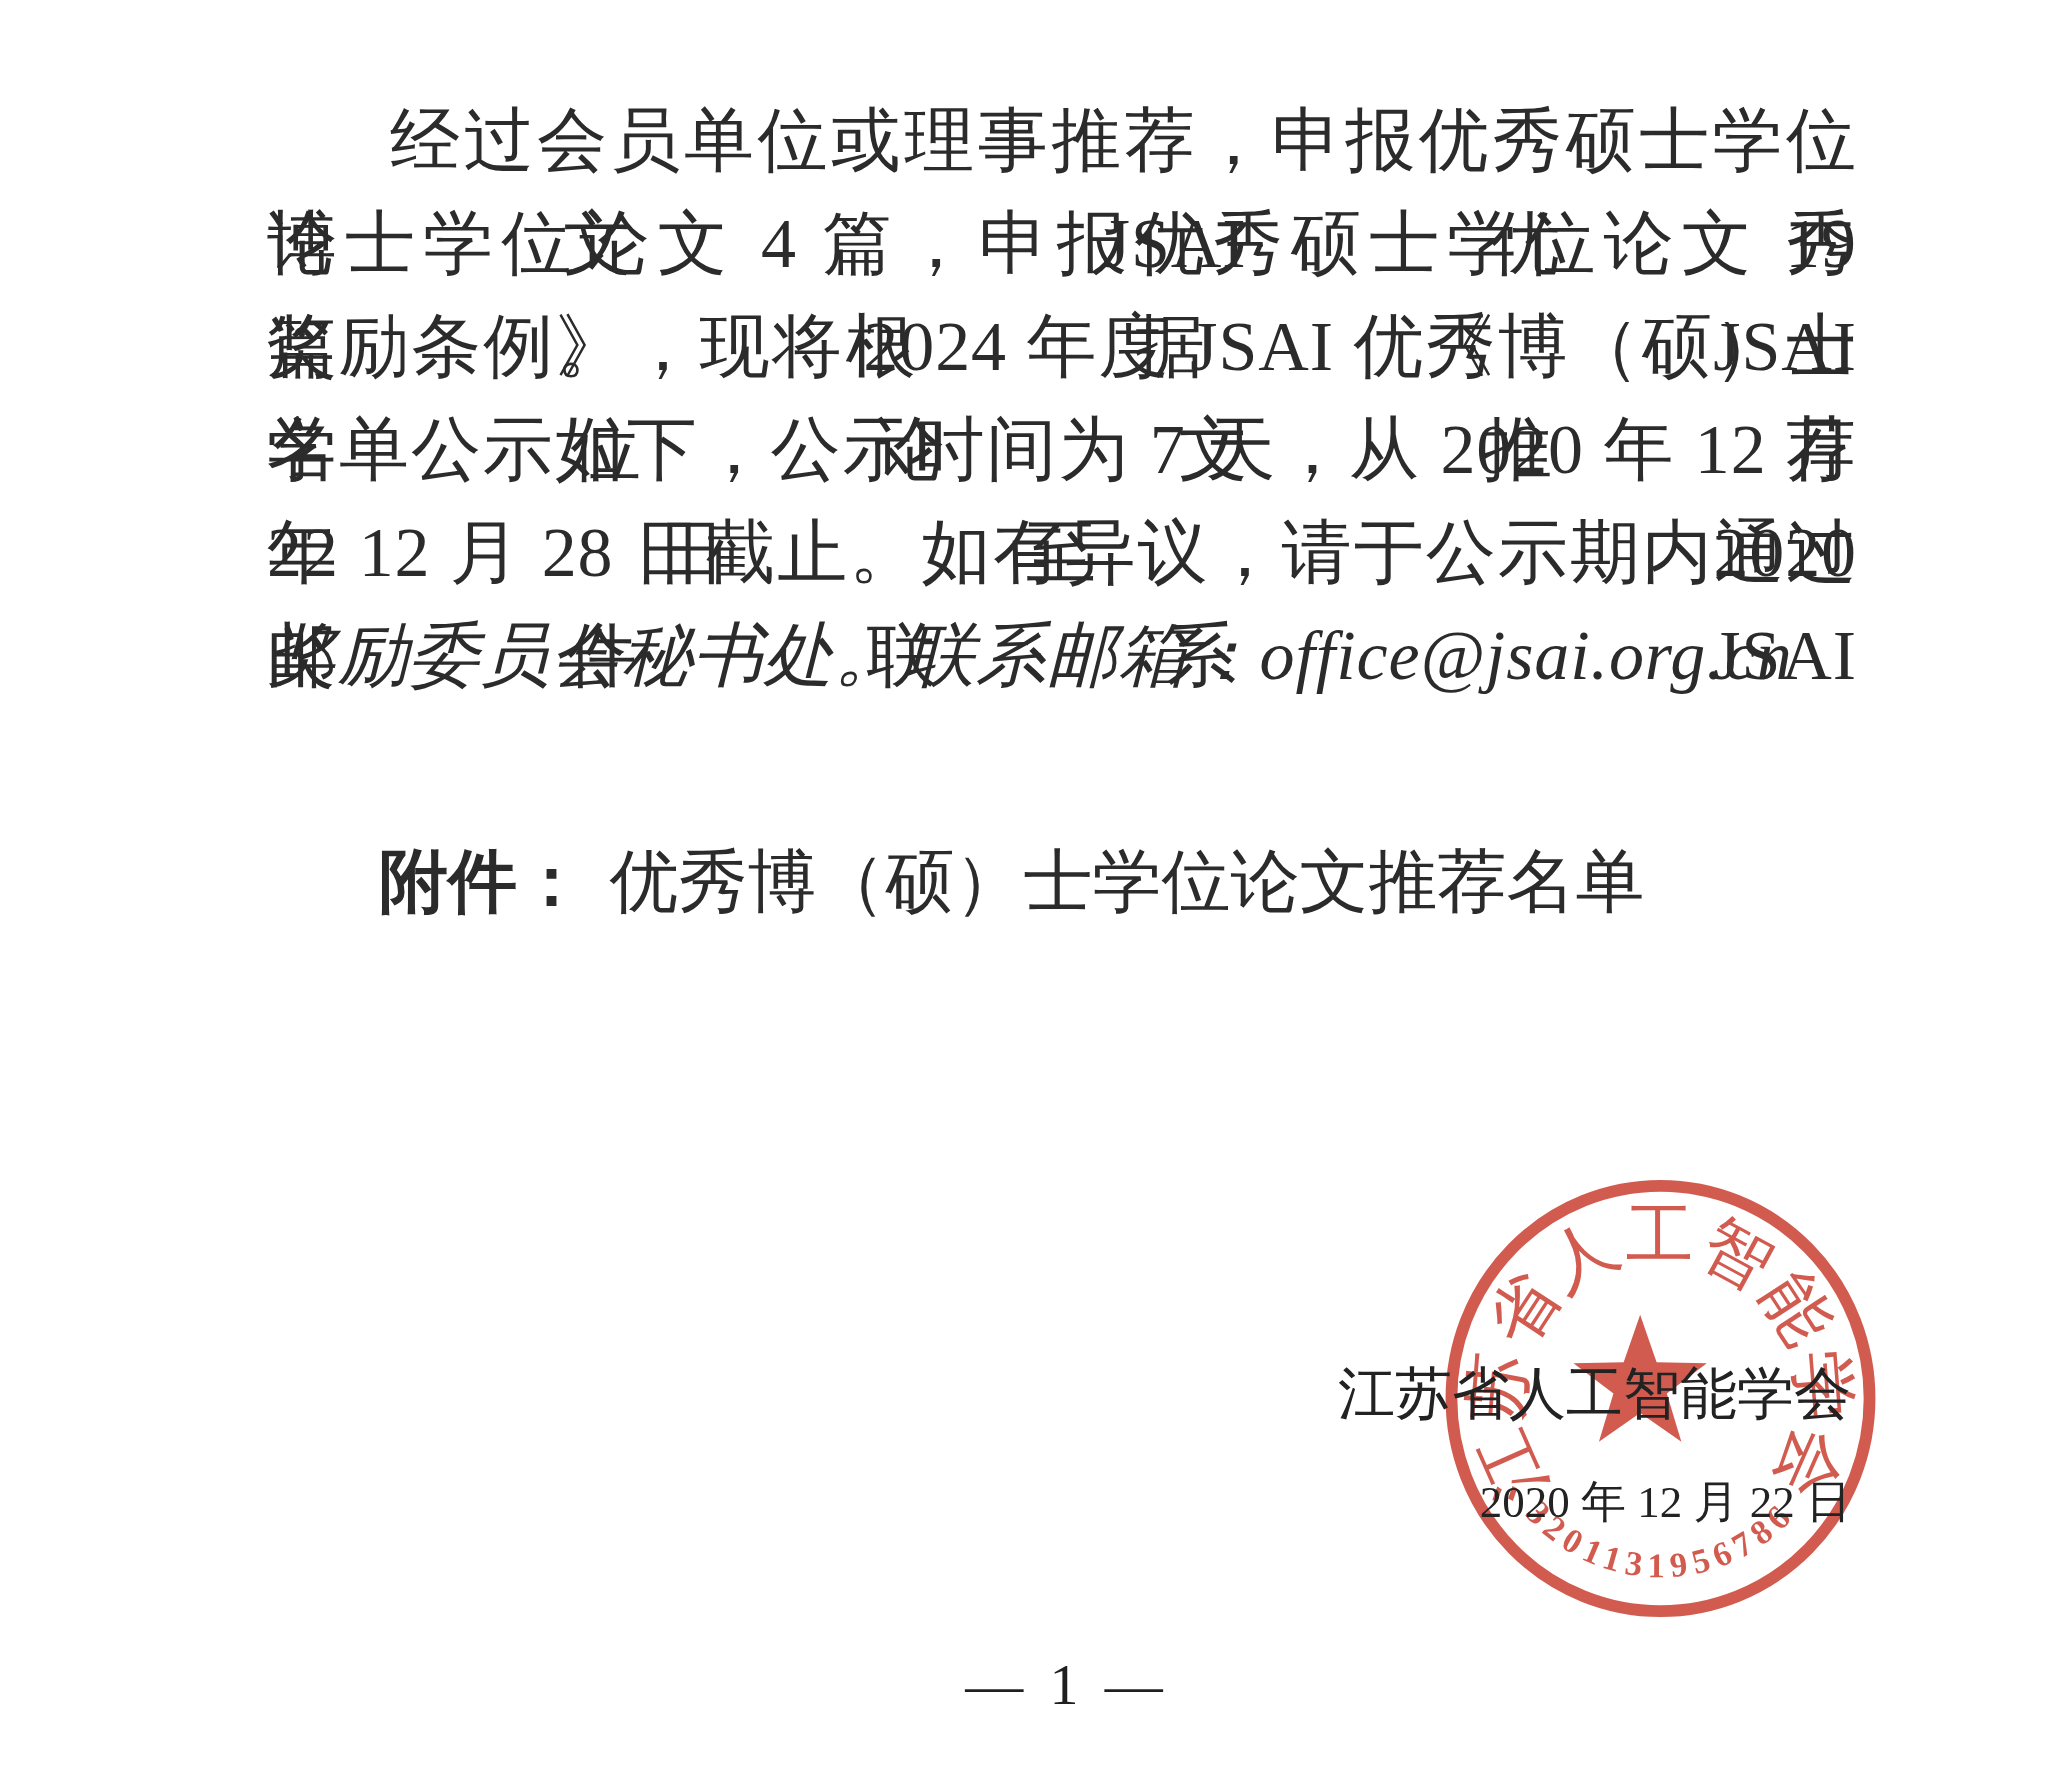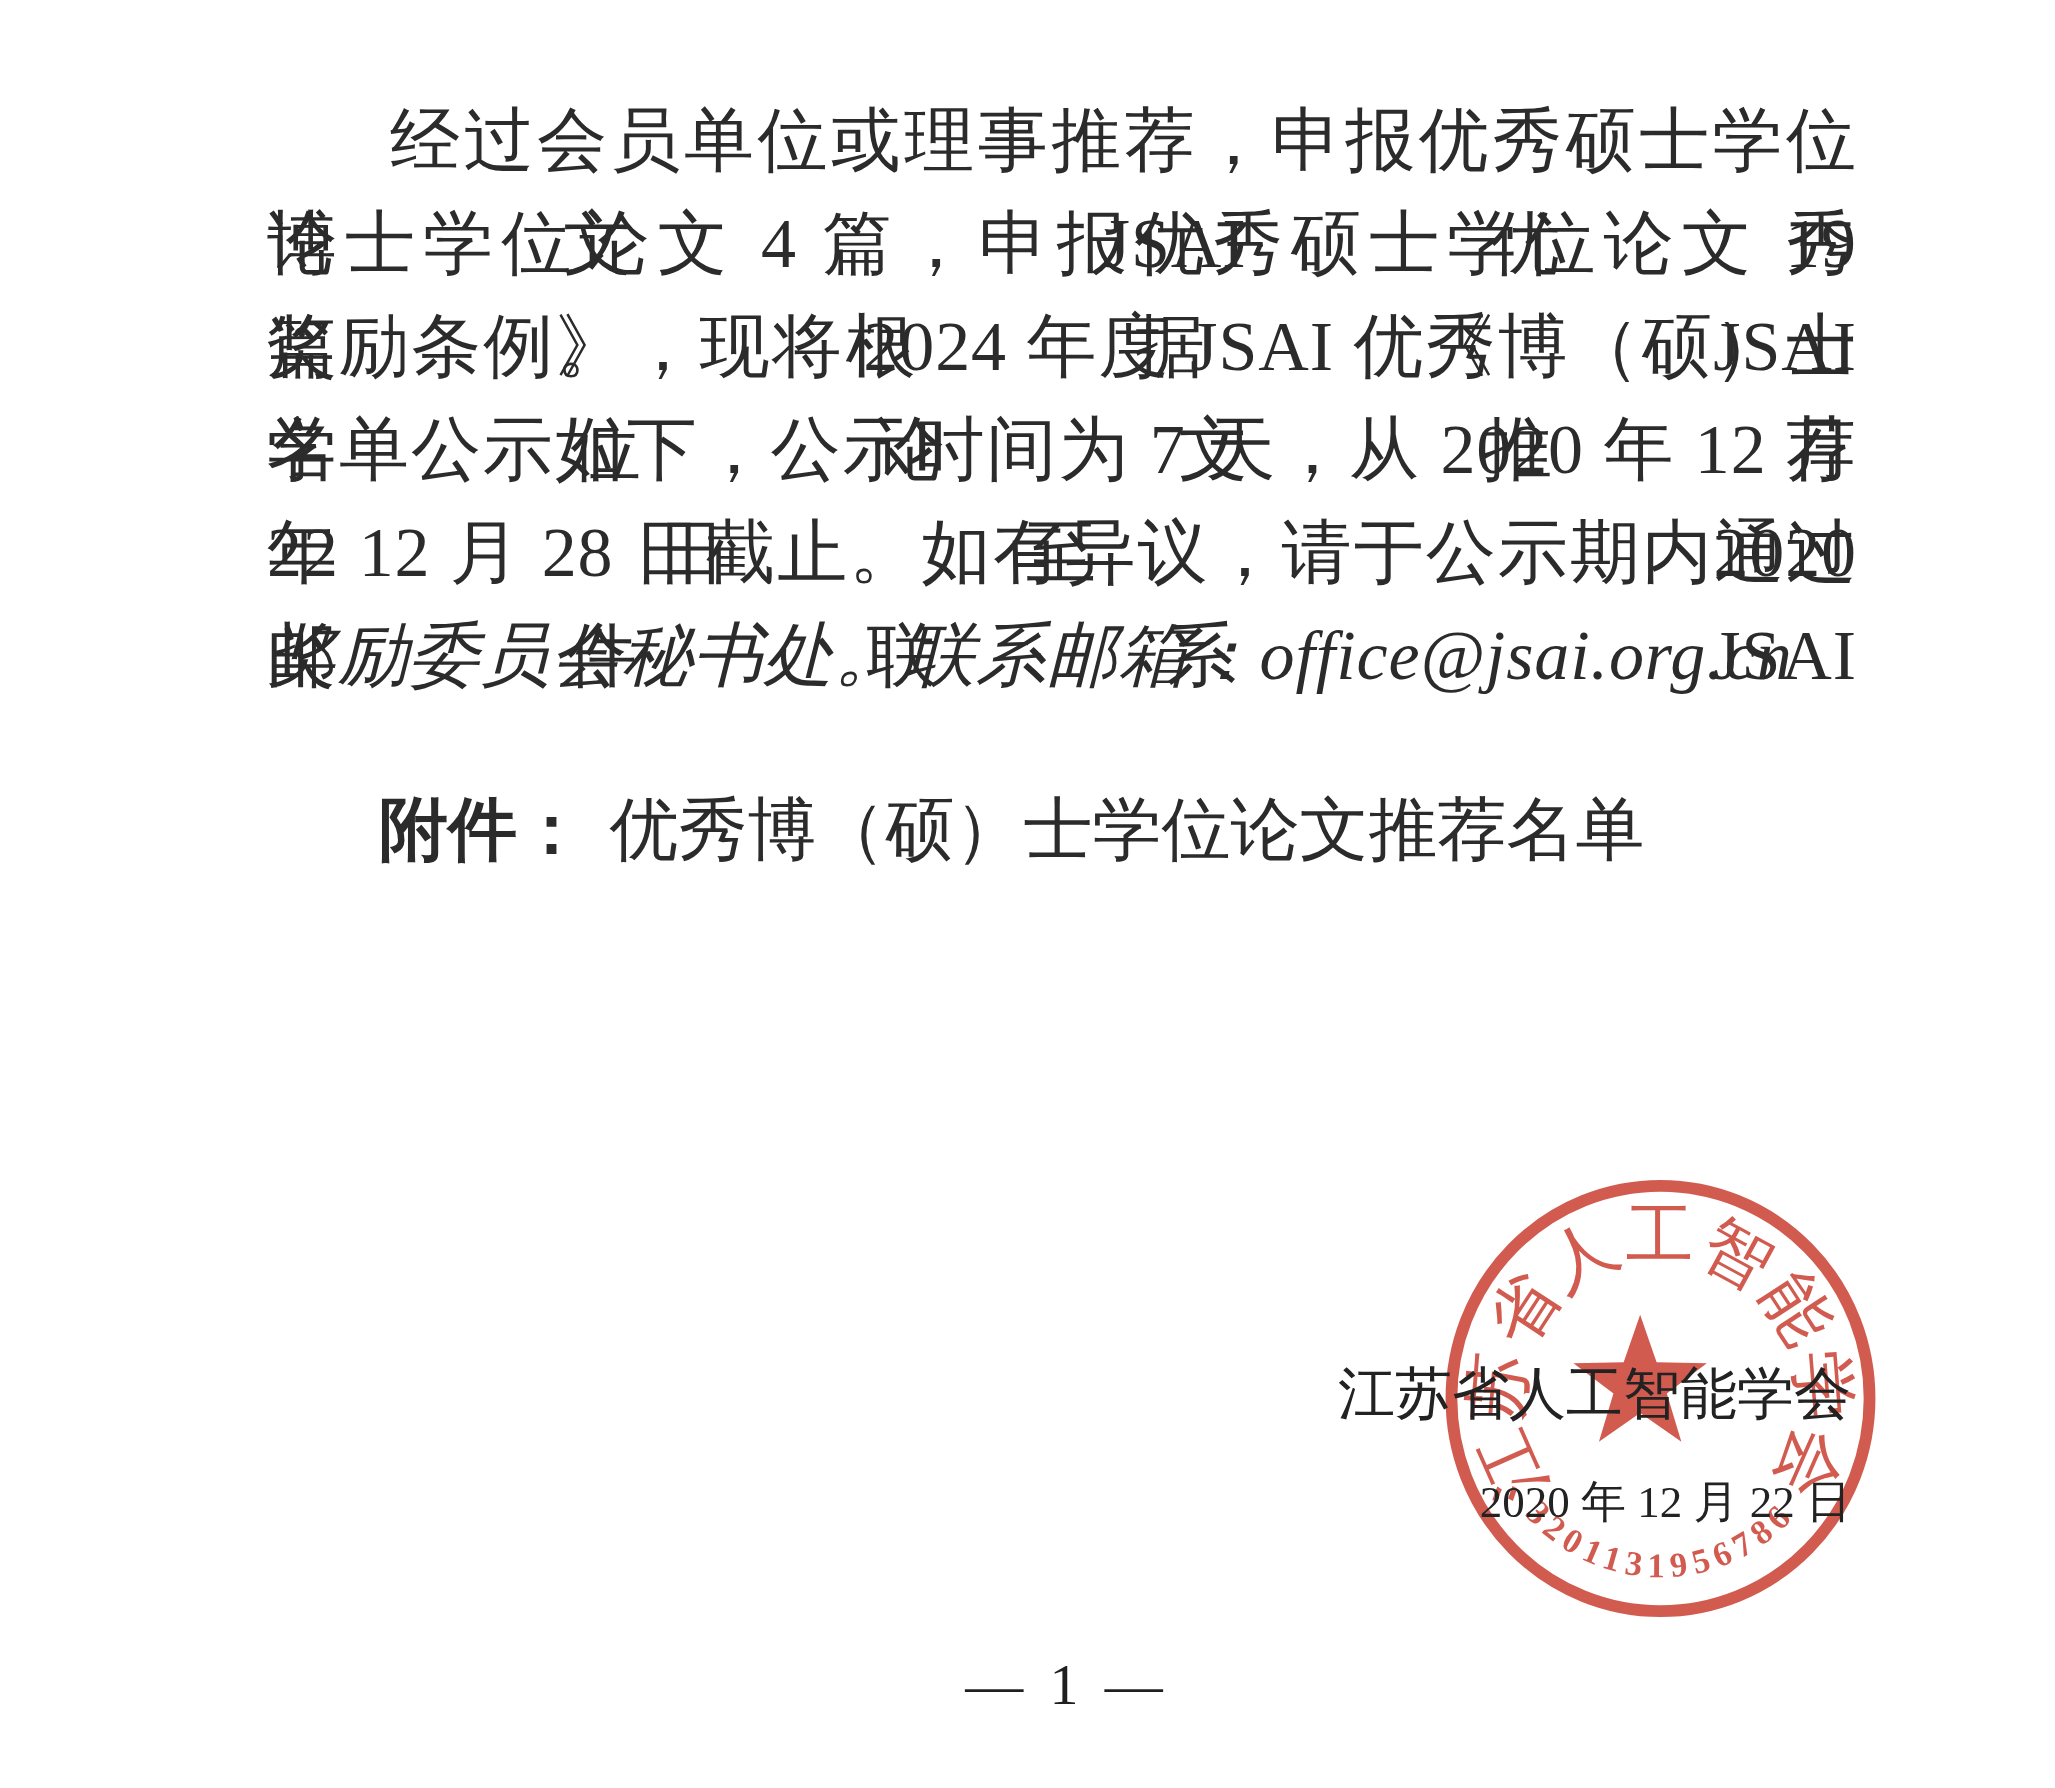--- a/index.html
+++ b/index.html
@@ -30,21 +30,21 @@
     white-space: normal;
     height: 103px;
   }
   .para .pline.first { text-indent: 123px; }
   .para .pline.last  { text-align: right; text-align-last: left; font-style: italic; }
 
   
   .attachment {
     position: absolute;
     left: 267px;
-    top: 778px;
+    top: 830px;
     width: 1590px;
     padding-left: 112px;
     box-sizing: border-box;
     font-size: 69px;
     line-height: 103px;
     white-space: nowrap;
   }
   .attachment .att-label {
     font-family: "Liberation Sans", "DejaVu Sans", sans-serif;
     font-weight: bold;

